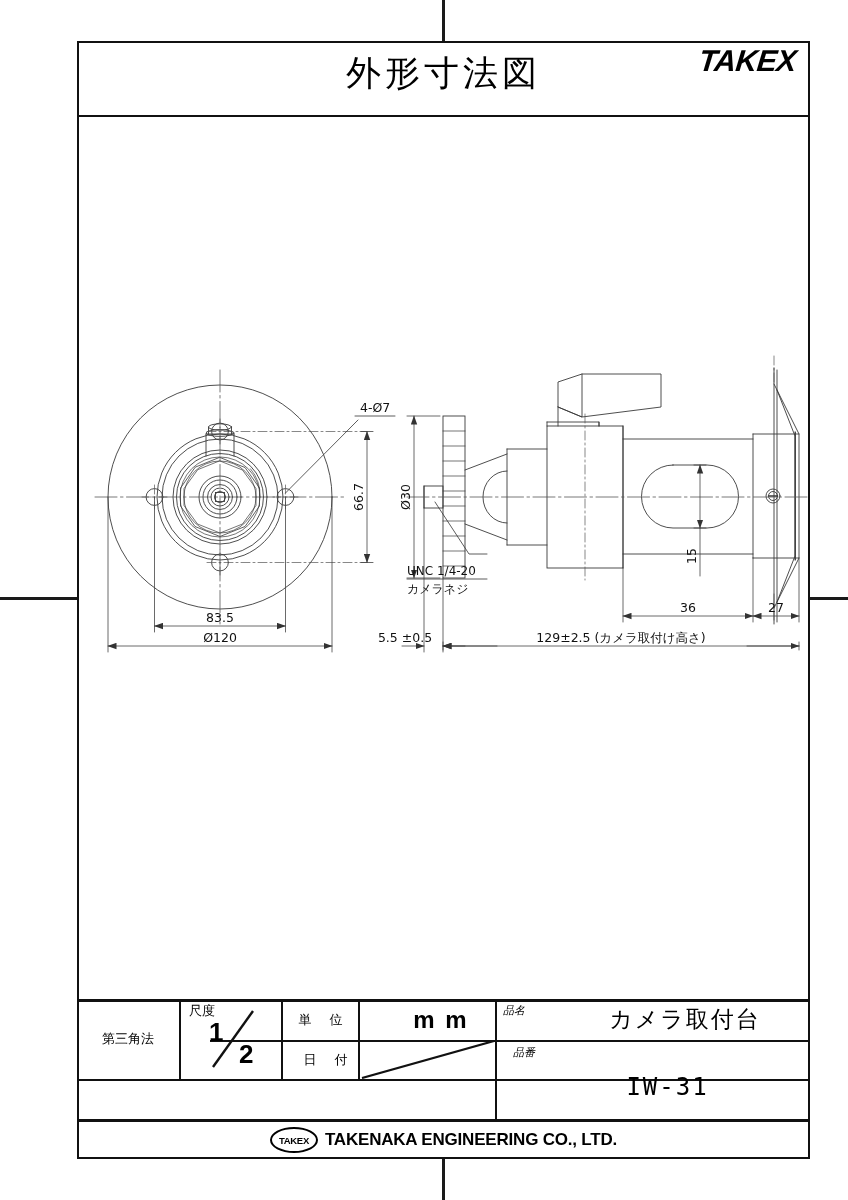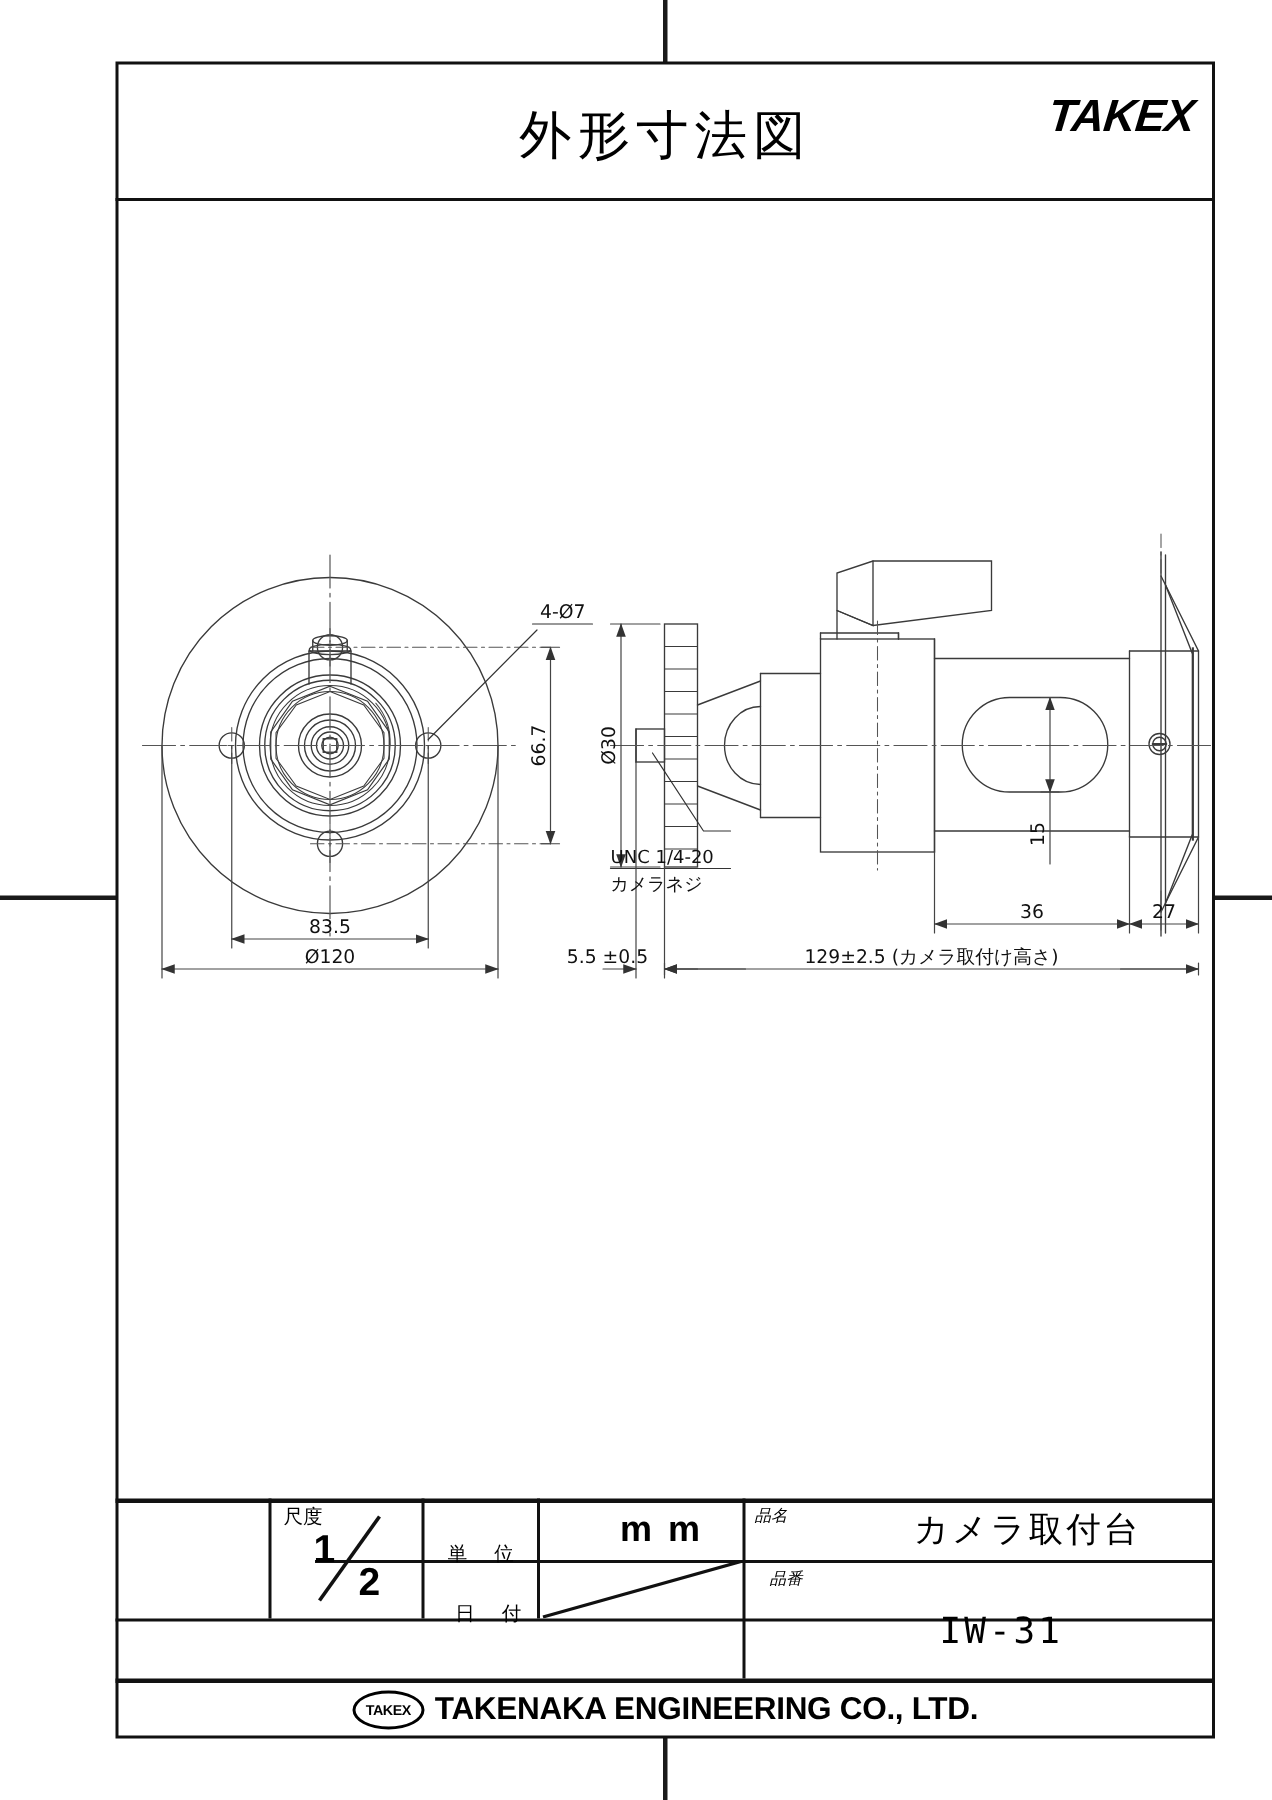--- a/index.html
+++ b/index.html
@@ -30,21 +30,21 @@
     left: 77px;
     top: 41px;
     width: 733px;
     height: 1118px;
     border: 2.5px solid #111;
     box-sizing: border-box;
   }
   .title-bar {
     position: absolute;
     left: 77px;
-    top: 51px;
+    top: 34px;
     width: 733px;
     height: 83px;
     border-bottom: 2.5px solid #111;
     box-sizing: border-box;
   }
   .dwg-title {
     position: absolute;
     left: 0;
     right: 0;
     top: 16px;
@@ -95,21 +95,20 @@
     font-family: "DejaVu Sans", sans-serif;
   }
   .lbl-sm {
     font-size: 13px;
     letter-spacing: 0px;
   }
   .lbl-sm-sp {
     font-size: 13px;
     letter-spacing: 7px;
     text-indent: 7px;
-    margin-top: 16px;
   }
   .tiny-tag {
     position: absolute;
     font-size: 11px;
     font-family: "DejaVu Sans", sans-serif;
     font-style: italic;
   }
   .val-big {
     font-size: 24px;
     font-weight: bold;
@@ -163,21 +162,21 @@
     align-items: center;
     justify-content: center;
     font-size: 9.5px;
     font-weight: bold;
     font-family: "Liberation Sans", sans-serif;
     letter-spacing: -0.3px;
   }
   .company {
     font-family: "Liberation Sans", sans-serif;
     font-weight: bold;
-    font-size: 21px;
+    font-size: 17px;
     letter-spacing: -0.2px;
     text-align: center;
   }
 </style>
 </head>
 <body>
 
 <div class="page">
 
   <div class="regmark" style="left:442px; top:0; width:2.5px; height:42px;"></div>
@@ -418,20 +417,23 @@
     <div class="tb-line" style="left:133px; top:41px; width:288px; height:1.6px;"></div>
     <div class="tb-line" style="left:0; top:80px; width:733px; height:2.2px;"></div>
     <div class="tb-line" style="left:418px; top:41px; width:315px; height:1.6px;"></div>
     <div class="tb-line" style="left:0; top:120px; width:733px; height:2.5px;"></div>
 
     <div class="tb-line" style="left:102px; top:0; width:1.6px; height:80px;"></div>
     <div class="tb-line" style="left:204px; top:0; width:1.6px; height:80px;"></div>
     <div class="tb-line" style="left:281px; top:0; width:1.6px; height:80px;"></div>
     <div class="tb-line" style="left:418px; top:0; width:1.6px; height:120px;"></div>
 
+    <div class="tb-cell lbl-sm" style="left:0; top:0; width:102px; height:80px;">
+      <span>第三角法</span>
+    </div>
 
     <div class="scale-box" style="left:106px; top:0; width:101px; height:60px;">
       <span class="scale-tag">尺度</span>
       <span class="scale-num" style="left:26px; top:18px;">1</span>
       <span class="scale-num" style="left:56px; top:40px;">2</span>
       <svg width="101" height="80" style="position:absolute;left:0;top:0;">
         <line x1="30" y1="68" x2="70" y2="12" stroke="#111" stroke-width="2.4"></line>
       </svg>
     </div>
 

